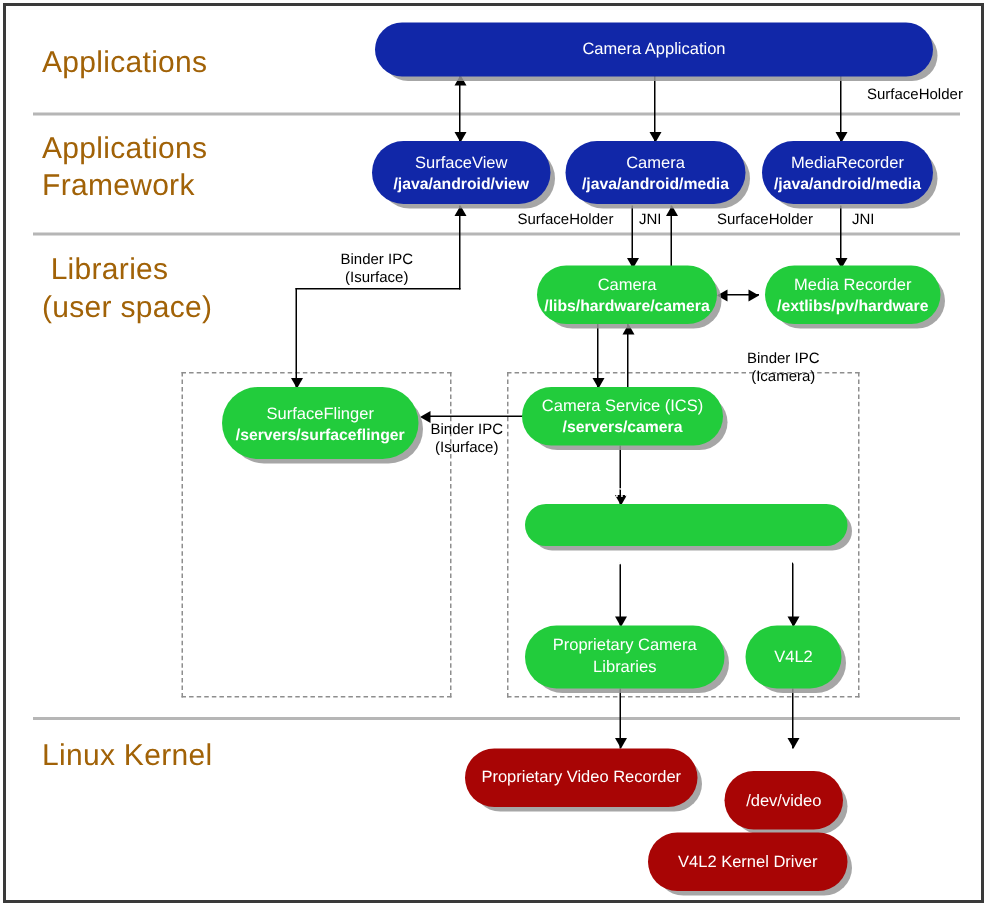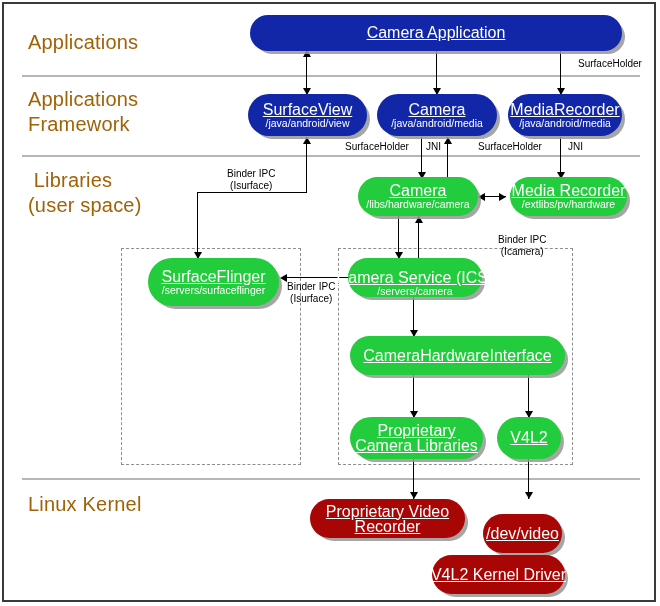--- a/index.html
+++ b/index.html
@@ -8,22 +8,22 @@
   #frame{position:absolute;left:2px;top:2px;width:654px;height:600px;border:2px solid #3a3a3a;box-sizing:border-box;}
 
   .divider{position:absolute;height:2px;background:#b6b6b6;}
 
   .layer-label{position:absolute;color:#a16207;font-size:20px;line-height:25px;letter-spacing:0.2px;white-space:pre;}
 
   .node{position:absolute;box-sizing:border-box;border-radius:999px;
         display:flex;flex-direction:column;align-items:center;justify-content:center;
         color:#ffffff;text-align:center;z-index:6;
         box-shadow:4px 4px 0 -1px rgba(150,150,150,0.85);}
-  .node .t1{font-size:16px;line-height:14px;white-space:nowrap;text-decoration:underline;}
-  .node .t2{font-size:10.5px;line-height:12px;white-space:nowrap;}
+  .node .t1{font-size:11px;line-height:14px;white-space:nowrap;}
+  .node .t2{font-size:10.5px;line-height:12px;white-space:nowrap;font-weight:bold;}
   .node.two .t1{line-height:15px;}
   .node.wrap .t1{white-space:normal;line-height:15px;}
 
   .blue{background:#1127a8;}
   .green{background:#22cc3c;}
   .red{background:#a80505;}
 
   .dashbox{position:absolute;border:1px dashed #8e8e8e;box-sizing:border-box;z-index:2;}
 
   .edge{position:absolute;background:#000000;z-index:4;}
@@ -137,27 +137,28 @@
   <div class="node green two" style="left:510px;top:177px;width:117px;height:39px;">
     <span class="t1">Media Recorder</span>
     <span class="t2">/extlibs/pv/hardware</span>
   </div>
 
   <div class="node green two" style="left:148px;top:258px;width:131px;height:48px;">
     <span class="t1">SurfaceFlinger</span>
     <span class="t2">/servers/surfaceflinger</span>
   </div>
 
-  <div class="node green two" style="left:348px;top:258px;width:134px;height:39px;justify-content:flex-end;">
+  <div class="node green two" style="left:348px;top:258px;width:134px;height:39px;">
     <span class="t1">Camera Service (ICS)</span>
     <span class="t2">/servers/camera</span>
   </div>
 
-  <div class="node green two" style="left:350px;top:336px;width:215px;height:39px;gap:31px;">
+  <div class="node green two" style="left:350px;top:336px;width:215px;height:28px;gap:31px;">
     <span class="t1">CameraHardwareInterface</span>
+    <span class="t2">/servers/ui/CameraHardwareInterface.h</span>
   </div>
 
   <div class="node green wrap" style="left:350px;top:417px;width:133px;height:42px;">
     <span class="t1">Proprietary Camera Libraries</span>
   </div>
 
   <div class="node green" style="left:497px;top:417px;width:64px;height:42px;">
     <span class="t1">V4L2</span>
   </div>
 

